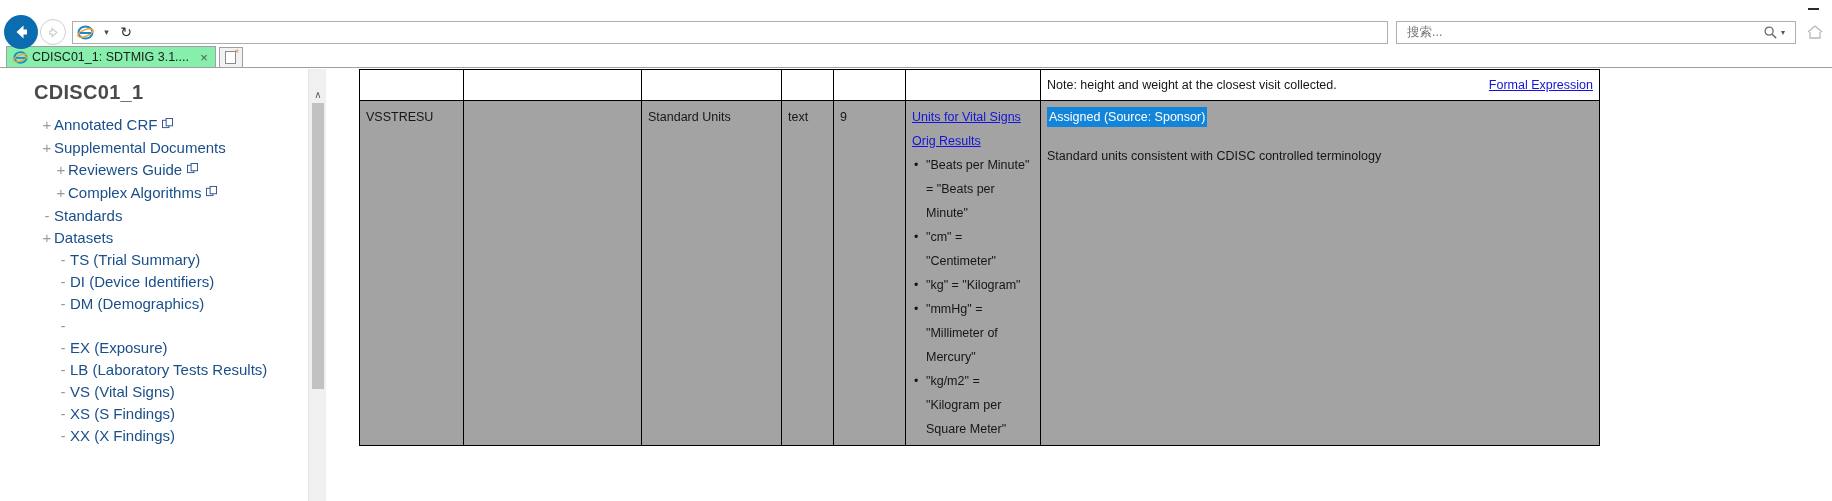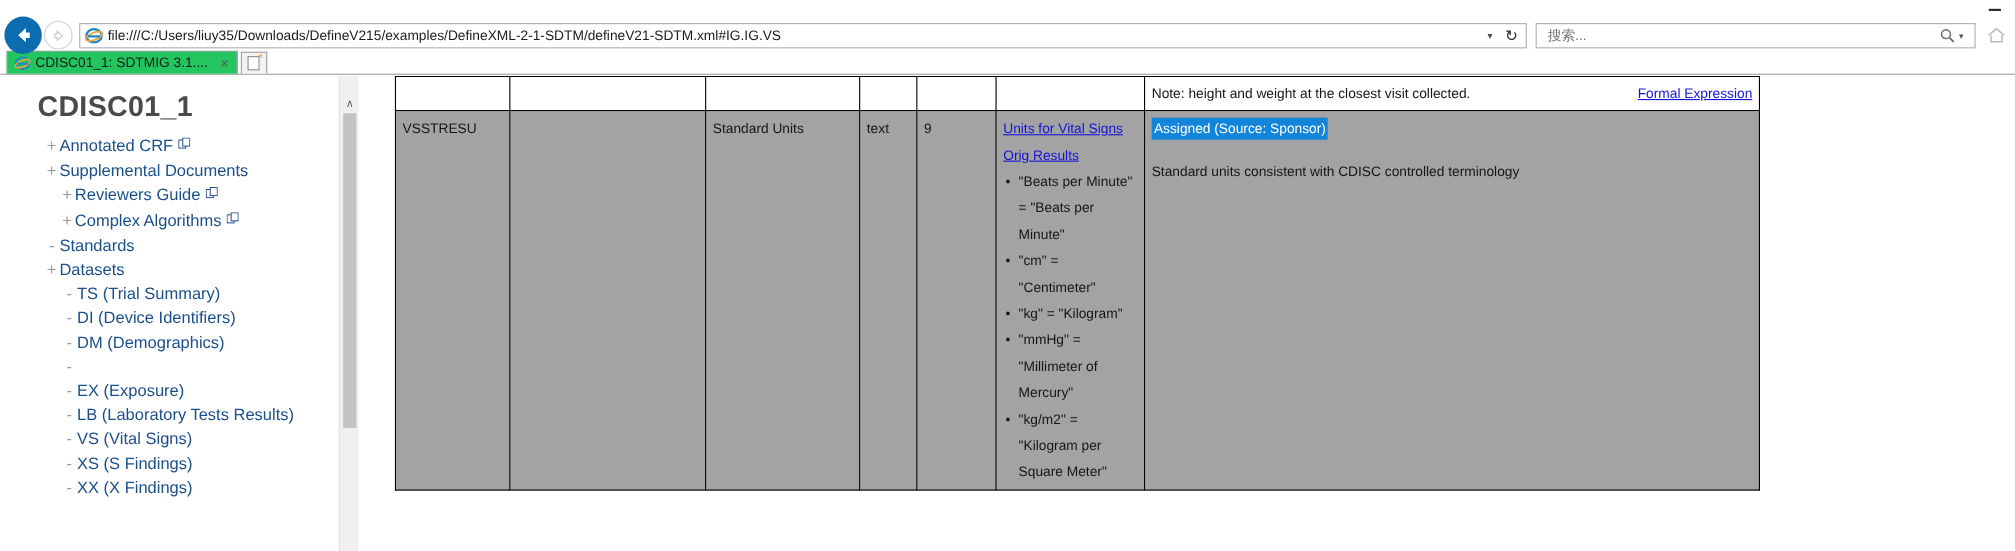--- a/index.html
+++ b/index.html
@@ -103,21 +103,21 @@
   .tabstrip {
     height: 22px; width: 100%;
     display: flex; align-items: flex-end;
     background: #ffffff;
     border-bottom: 1px solid #a0a0a0;
     padding-left: 6px;
   }
   .tab {
     height: 21px;
     border: 1px solid #a0a0a0; border-bottom: none;
-    background: #22c55e;
+    background: #86efac;
     display: flex; align-items: center;
     padding: 0 4px 0 6px;
     max-width: 320px;
   }
   .tab .ie-logo { width: 15px; height: 15px; margin-right: 4px; }
   .tab-title {
     font-size: 12.5px; color: #1c1c1c;
     white-space: nowrap; overflow: hidden; text-overflow: ellipsis;
     line-height: 19px;
   }
@@ -151,21 +151,21 @@
   }
 
   
   .leftpanel {
     position: absolute; left: 0; top: 0;
     width: 308px; height: 432px;
     background: #ffffff;
     overflow: hidden;
   }
   .doc-title {
-    font-size: 26px; font-weight: bold; color: #4a4a4a;
+    font-size: 20px; font-weight: bold; color: #4a4a4a;
     margin: 12px 0 10px 34px;
     letter-spacing: 0.3px;
   }
   .navlist { margin: 0; padding: 0; list-style: none; }
   .navitem {
     display: flex; align-items: baseline;
     font-size: 15px;
     line-height: 22px;
     padding: 0;
     white-space: nowrap;
@@ -292,21 +292,20 @@
     </div>
 
     <div class="addr-wrap">
       <span class="ie-logo">
         <svg width="17" height="17" viewBox="0 0 17 17">
           <ellipse cx="8.5" cy="8.5" rx="7" ry="6" fill="none" stroke="#1e88c7" stroke-width="2"></ellipse>
           <ellipse cx="8.5" cy="9" rx="8" ry="3.2" transform="rotate(-22 8.5 9)" fill="none" stroke="#f2a33c" stroke-width="1.6"></ellipse>
           <path d="M3 9 h11" stroke="#1e88c7" stroke-width="2" fill="none"></path>
         </svg>
       </span>
-      <span class="addr-text">file:///C:/Users/liuy35/Downloads/DefineV215/examples/DefineXML-2-1-SDTM/defineV21-SDTM.xml#IG.IG.VS</span>
       <span class="addr-ctrl">▾</span>
       <span class="addr-ctrl refresh">↻</span>
     </div>
 
     <div class="search-wrap">
       <input class="search-input" type="text" value="" placeholder="搜索..." style="">
       <span class="search-ico">
         <svg width="15" height="15" viewBox="0 0 16 16">
           <circle cx="6.5" cy="6.5" r="4.3" fill="none" stroke="#6b6b6b" stroke-width="1.4"></circle>
           <path d="M9.8 9.8 L14 14" stroke="#6b6b6b" stroke-width="1.6" fill="none"></path>

